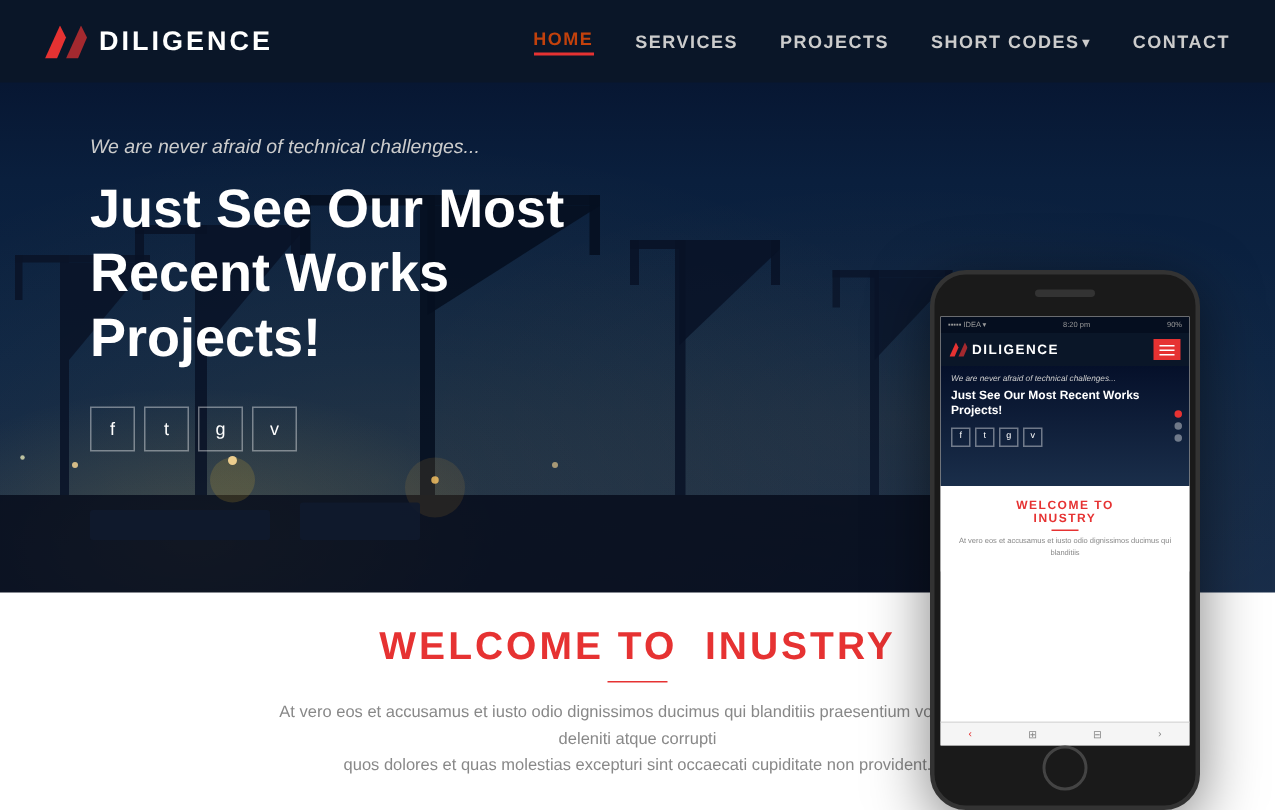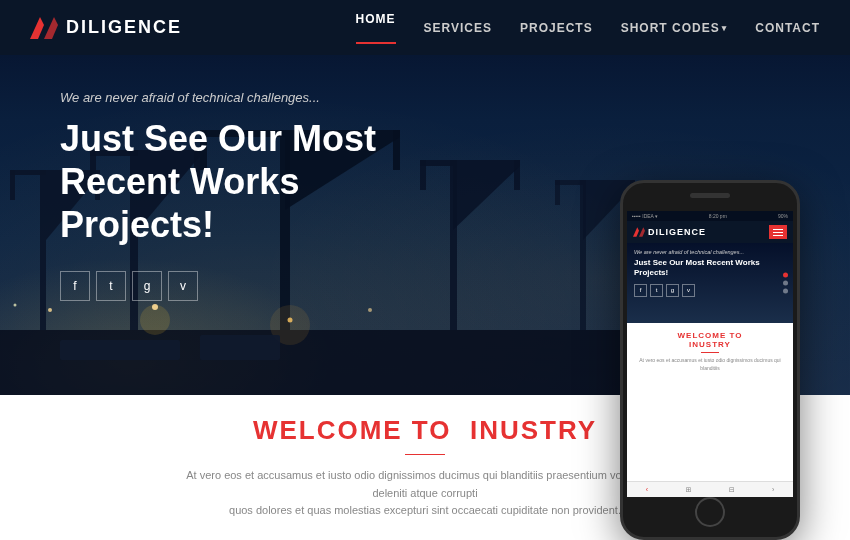--- a/index.html
+++ b/index.html
@@ -39,23 +39,23 @@
     }
     .nav-item {
       color: #ccc;
       font-size: 12px;
       font-weight: 600;
       letter-spacing: 1px;
       cursor: pointer;
       text-transform: uppercase;
     }
     .nav-item.active {
-      color: #ffffff;
+      color: #c2410c;
       border-bottom: 2px solid #e63232;
-      padding-bottom: 16px;
+      padding-bottom: 2px;
     }
     .nav-item.dropdown {
       display: flex;
       align-items: center;
       gap: 2px;
     }
     .dropdown-arrow {
       font-size: 9px;
       color: #ccc;
     }

